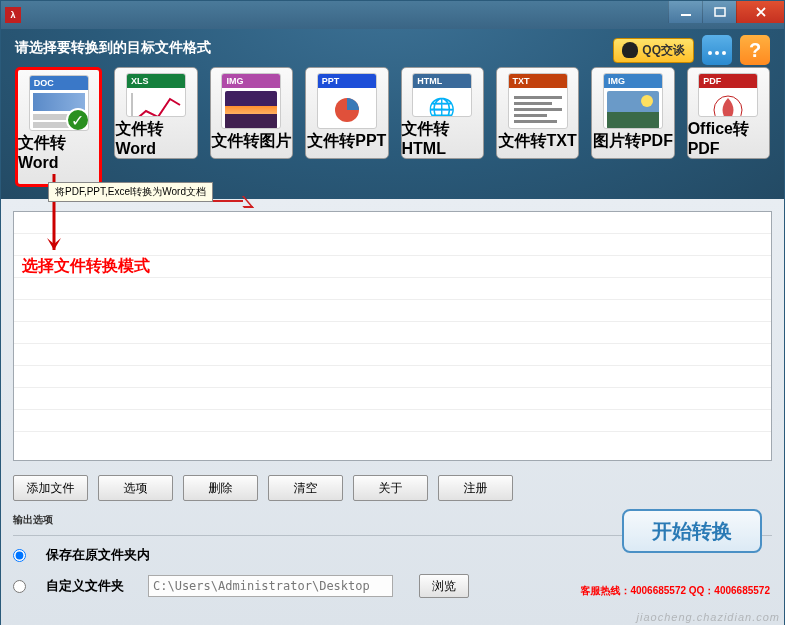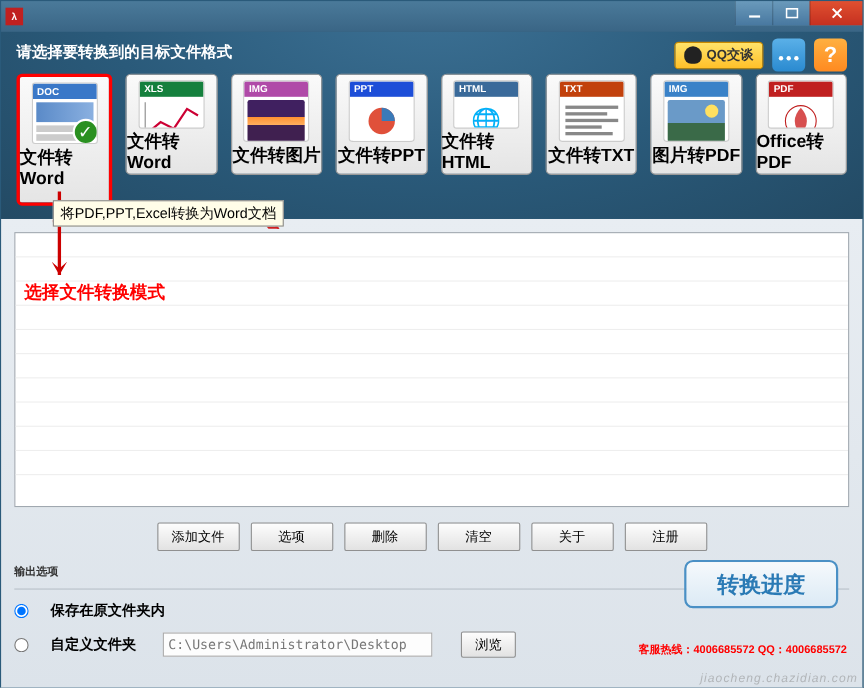--- a/index.html
+++ b/index.html
@@ -25,32 +25,32 @@
 .hdr-sq.blue .dots span:nth-child(1){left:0} .hdr-sq.blue .dots span:nth-child(2){left:7px} .hdr-sq.blue .dots span:nth-child(3){left:14px}
 .tiles { display: flex; gap: 12px; }
 .tile { width: 84px; height: 92px; background: linear-gradient(#fafafa, #e5e5e5); border: 1px solid #9a9a9a; border-radius: 5px; display: flex; flex-direction: column; align-items: center; padding-top: 5px; position: relative; }
 .tile.selected { border: 3px solid #ff0000; width: 88px; height: 120px; }
 .tile .ico { width: 60px; height: 56px; position: relative; }
 .tile .lbl { font-size: 16px; font-weight: bold; margin-top: 2px; }
 .doc-ico { background: #fff; border-radius: 3px; border: 1px solid #ccc; overflow: hidden; }
 .doc-bar { height: 14px; color: #fff; font-size: 9px; font-weight: bold; display: flex; align-items: center; padding-left: 4px; }
 .doc-body { height: 42px; padding: 3px; }
 .check { position: absolute; right: -2px; bottom: -2px; width: 24px; height: 24px; border-radius: 50%; background: #2a9020; display: flex; align-items: center; justify-content: center; color: #fff; font-size: 16px; border: 2px solid #fff; }
-.tooltip { position: absolute; left: 48px; top: 182px; background: #fffde8; border: 1px solid #888; padding: 2px 6px; font-size: 13px; z-index: 20; }
+.tooltip { position: absolute; left: 48px; top: 182px; background: #fffde8; border: 1px solid #888; padding: 2px 6px; font-size: 10px; z-index: 20; }
 .tooltip-underline { position: absolute; left: 48px; top: 200px; width: 195px; height: 2px; background: #d02020; z-index: 19; }
 .tooltip-underline::after { content:""; position:absolute; right:-6px; top:-4px; width:8px; height:10px; border-right:2px solid #d02020; border-bottom:2px solid #d02020; transform:skewX(40deg); }
 .annotation { position: absolute; left: 22px; top: 256px; color: #ff0000; font-size: 16px; font-weight: bold; z-index: 18; }
 .arrow-svg { position: absolute; left: 42px; top: 170px; z-index: 17; }
 .body { background: linear-gradient(#e8edf2, #dce3ea); height: 427px; padding: 12px; }
 .table-wrap { background: #fff; border: 1px solid #a0a8b0; height: 250px; overflow: hidden; }
 .table-head { display: flex; background: linear-gradient(#fdfdfd, #ececec); border-bottom: 1px solid #c8c8c8; height: 24px; }
 .th { border-right: 1px solid #d8d8d8; padding: 4px 6px; font-size: 12px; }
 .table-rows { height: 226px; }
 .tr { height: 22px; border-bottom: 1px solid #eee; }
-.btn-row { display: flex; gap: 10px; margin-top: 14px; justify-content: center; }
+.btn-row { display: flex; gap: 10px; margin-top: 14px; }
 .btn { width: 75px; height: 26px; background: linear-gradient(#fdfdfd, #e2e2e2); border: 1px solid #909090; border-radius: 2px; font-size: 12px; display: flex; align-items: center; justify-content: center; cursor: pointer; }
 .output-section { margin-top: 12px; position: relative; }
 .output-title { color: #333; font-weight: bold; font-size: 10px; padding-bottom: 8px; border-bottom: 1px solid #b8c0c8; }
 .radio-row { display: flex; align-items: center; margin-top: 10px; gap: 20px; }
 .radio-row label { font-size: 13px; font-weight: bold; }
 .path-input { width: 245px; height: 22px; border: 1px solid #aaa; padding: 0 4px; font-size: 12px; color: #777; margin-left: 4px; background: #fdfdfd; font-family: monospace; }
 .browse-btn { width: 50px; height: 24px; margin-left: 6px; background: linear-gradient(#fdfdfd, #e2e2e2); border: 1px solid #909090; border-radius: 2px; font-size: 12px; }
 .start-btn { position: absolute; right: 10px; top: -4px; width: 140px; height: 44px; background: linear-gradient(#f5f9fc, #dceaf5); border: 2px solid #4a90c5; border-radius: 8px; color: #2a7ab5; font-size: 20px; font-weight: bold; display: flex; align-items: center; justify-content: center; cursor: pointer; }
 .support { position: absolute; right: 2px; bottom: 0; color: #ff0000; font-size: 10px; font-weight: bold; }
 .watermark { position: absolute; right: 5px; bottom: 2px; color: #888; font-size: 11px; font-style: italic; opacity: 0.5; letter-spacing: 1px; z-index: 50; }
@@ -225,21 +225,21 @@
       <div class="btn">添加文件</div>
       <div class="btn">选项</div>
       <div class="btn">删除</div>
       <div class="btn">清空</div>
       <div class="btn">关于</div>
       <div class="btn">注册</div>
     </div>
 
     <div class="output-section">
       <div class="output-title">输出选项</div>
-      <div class="start-btn">转换进度</div>
+      <div class="start-btn">开始转换</div>
       <div class="radio-row">
         <input type="radio" name="out" checked="" style="">
         <label>保存在原文件夹内</label>
       </div>
       <div class="radio-row">
         <input type="radio" name="out" style="">
         <label>自定义文件夹</label>
         <input class="path-input" value="C:\Users\Administrator\Desktop" style="">
         <button class="browse-btn">浏览</button>
         <span class="support">客服热线：4006685572 QQ：4006685572</span>

